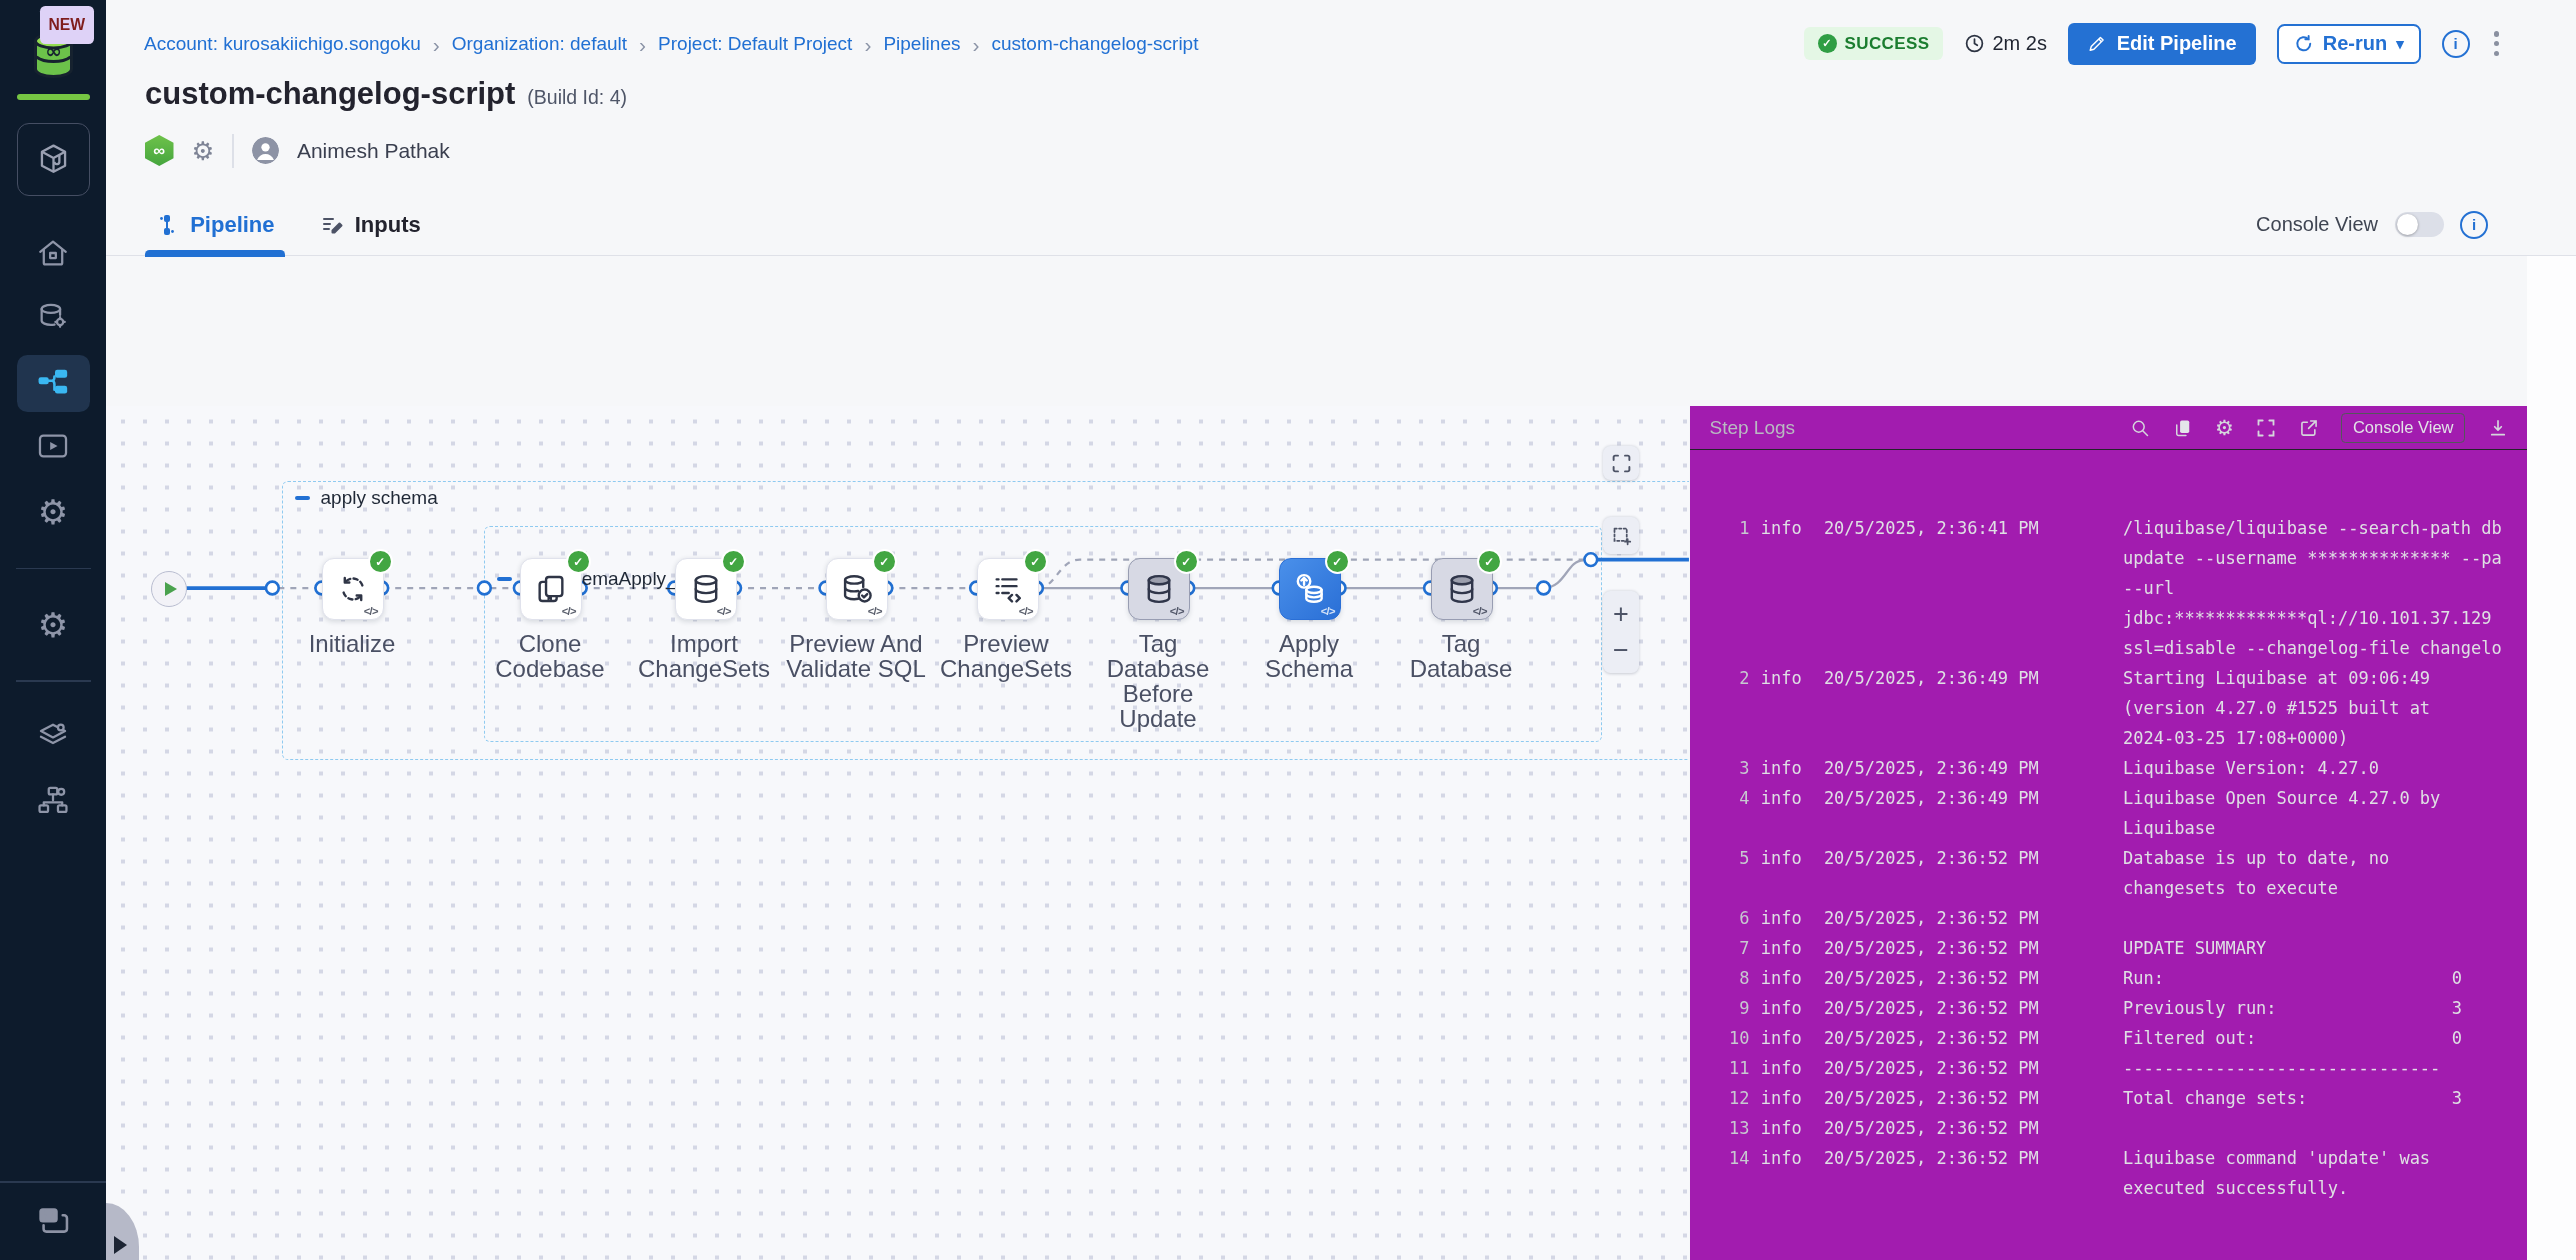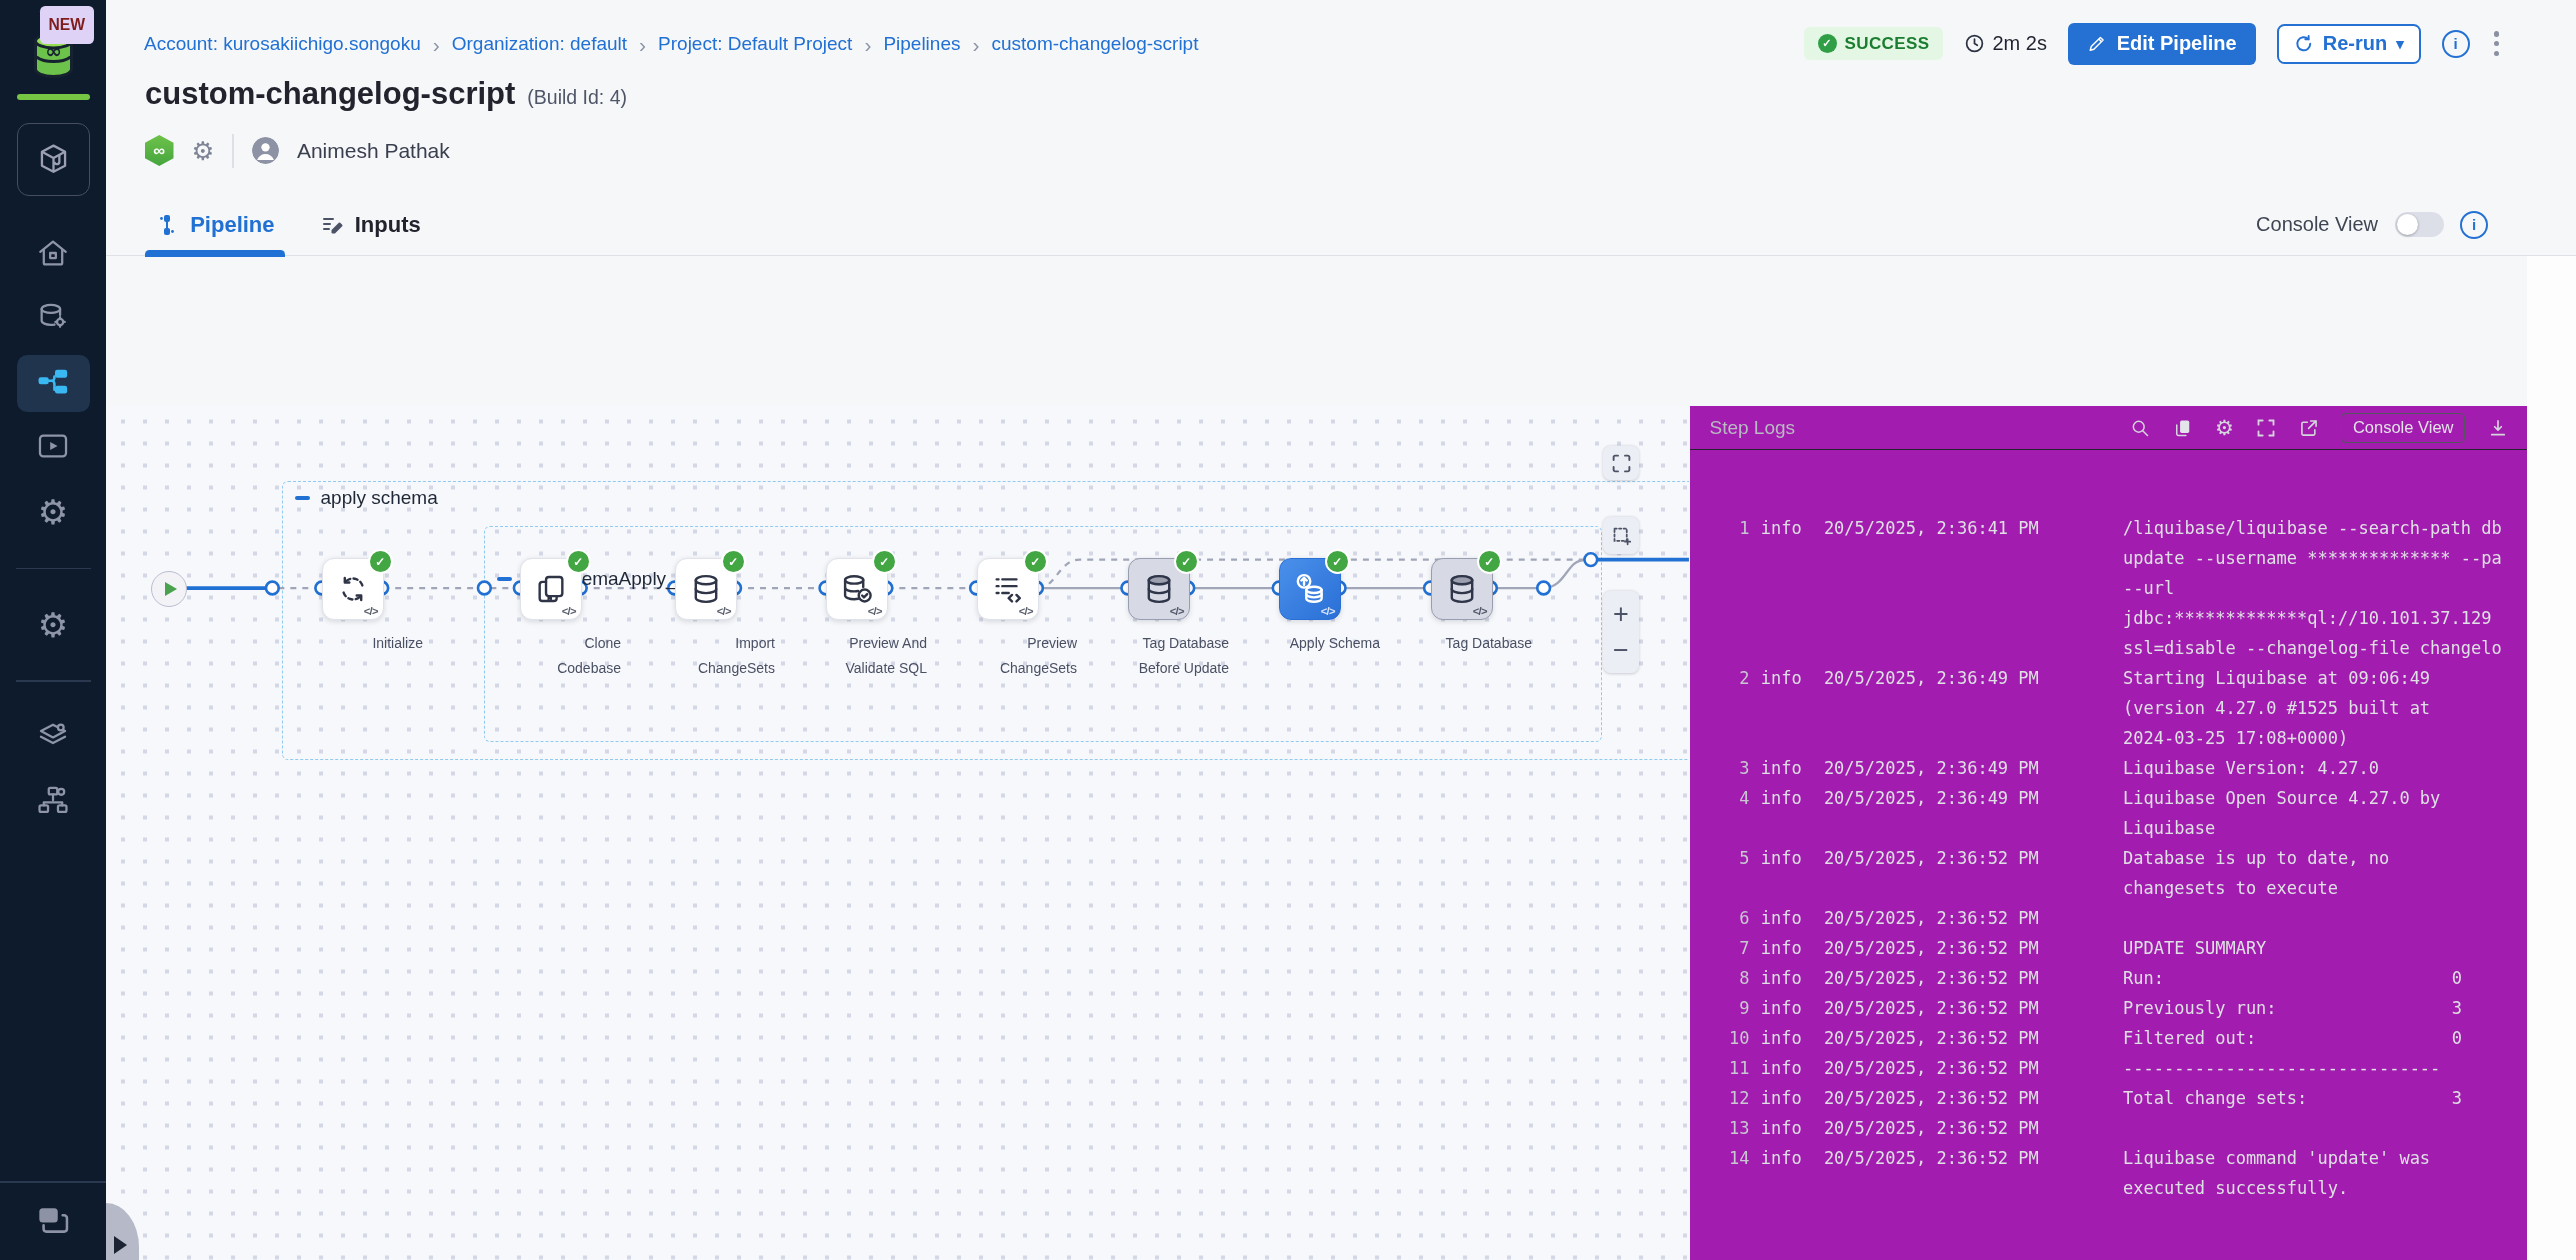--- a/index.html
+++ b/index.html
@@ -80,21 +80,21 @@
   .start-node{position:absolute;left:45px;top:165px;width:34px;height:34px;border-radius:50%;background:#f2f2f7;border:1.5px solid #b9bdd0;display:flex;align-items:center;justify-content:center;z-index:3;cursor:pointer;}
   .start-node .tri{width:0;height:0;border-left:12px solid #4aa24e;border-top:7.5px solid transparent;border-bottom:7.5px solid transparent;margin-left:3.7px;}
   .node{position:absolute;top:152px;width:60px;height:60px;border-radius:12px;box-shadow:0 1.5px 5.2px rgba(30,40,60,.14);z-index:3;cursor:pointer;}
   .node.white{background:#fff;border:1.5px solid #e0e2ec;color:#2f3546;}
   .node.gray{background:#d7d9e4;border:1.5px solid #989db2;color:#30364a;}
   .node.blue{background:linear-gradient(135deg,#4a90ea,#2a6fd6);border:1.5px solid #2a6fd6;color:#fff;}
   .node .nicon{position:absolute;inset:0;display:flex;align-items:center;justify-content:center;}
   .node .nicon svg{width:34px;height:34px;}
   .node .check{position:absolute;top:-9.7px;right:-9.7px;width:21px;height:21px;background:#42a642;border:2.2px solid #fff;border-radius:50%;color:#fff;display:flex;align-items:center;justify-content:center;font-size:12px;font-weight:bold;}
   .node .code{position:absolute;right:5.2px;bottom:2.2px;font-size:11.2px;letter-spacing:-0.7px;opacity:.8;font-weight:bold;}
-  .node-label{position:absolute;top:225px;width:142px;text-align:right;font-size:14px;color:#4a5064;line-height:25px;z-index:3;}
+  .node-label{position:absolute;top:225px;width:142px;text-align:center;font-size:24px;color:#4a5064;line-height:25px;z-index:3;}
   .cbtn{position:absolute;left:1497px;width:36px;background:#eceef5;border-radius:7.5px;box-shadow:0 0.7px 3px rgba(20,30,60,.2);color:#4d5366;display:flex;flex-direction:column;align-items:center;justify-content:center;z-index:4;cursor:pointer;}
   .cbtn svg{width:21px;height:21px;}
   .cbtn.fit{top:40px;height:34px;}
   .cbtn.marquee{top:111px;height:37px;}
   .cbtn.zoomgrp{top:185px;height:82px;gap:13.5px;font-size:27px;line-height:22.5px;}
   .zbtn{cursor:pointer;}
   .collapse-handle{position:absolute;left:0;bottom:0;width:33px;height:57px;background:#b6b9c8;border-top-right-radius:45px 60px;z-index:4;cursor:pointer;}
   .collapse-handle .tri{position:absolute;left:7.5px;bottom:6px;width:0;height:0;border-left:13.5px solid #1c2433;border-top:9px solid transparent;border-bottom:9px solid transparent;}
 
   

